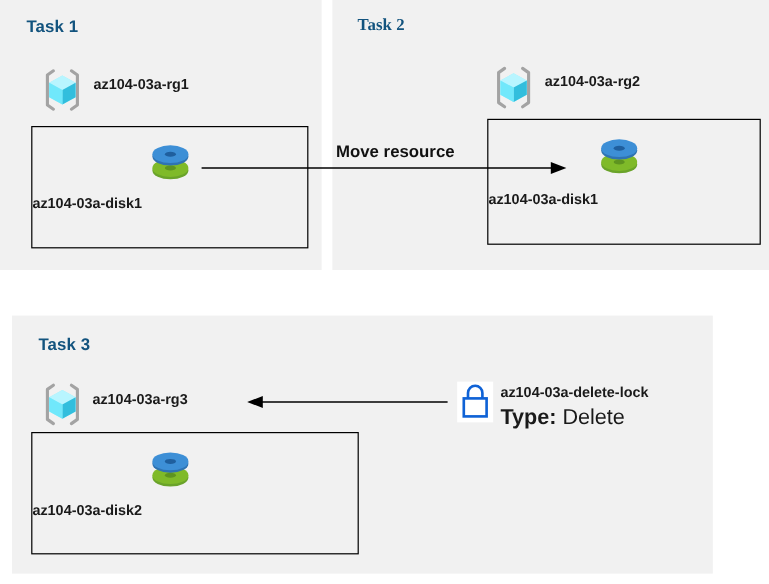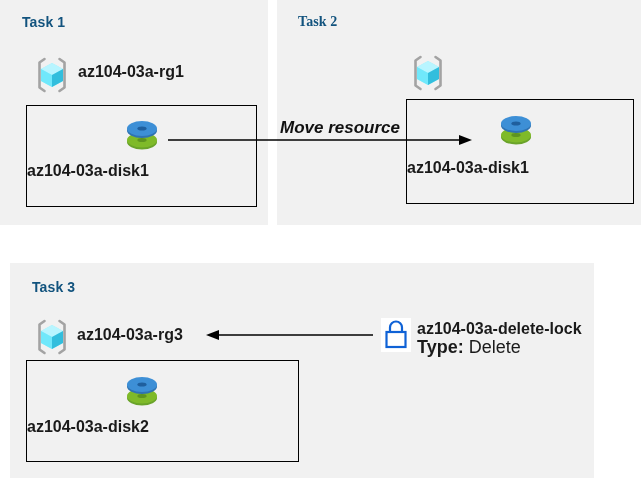--- a/index.html
+++ b/index.html
@@ -72,21 +72,21 @@
     width: 30px;
     height: 34px;
     background: #ffffff;
   }
   .lock-icon svg { display: block; width: 30px; height: 34px; }
 
   
   .res-label {
     position: absolute;
     color: #1a1a1a;
-    font-size: 16px;
+    font-size: 12px;
     font-weight: bold;
     white-space: nowrap;
   }
   .res-label.centered {
     text-align: left;
   }
   .sub-label {
     position: absolute;
     color: #1a1a1a;
     font-size: 18px;
@@ -97,24 +97,23 @@
   
   .connector {
     position: absolute;
     pointer-events: none;
   }
   .connector svg { display: block; overflow: visible; }
 
   .edge-label {
     position: absolute;
     color: #111111;
-    font-size: 17px;
+    font-size: 14px;
     font-weight: bold;
     white-space: nowrap;
-    font-style: italic;
   }
 </style>
 </head>
 <body>
 
 <div class="panel" id="panel-task1">
   <div class="panel-title">Task 1</div>
 
   <div class="rg-icon" style="left:32px; top:55px;">
     <svg viewBox="0 0 40 40" xmlns="http://www.w3.org/2000/svg">
@@ -149,20 +148,21 @@
   <div class="rg-icon" style="left:131px; top:53px;">
     <svg viewBox="0 0 40 40" xmlns="http://www.w3.org/2000/svg">
       <path d="M12.5 4 L7.5 7.5 L7.5 32.5 L12.5 36" fill="none" stroke="#a3a3a3" stroke-width="2.6" stroke-linecap="round" stroke-linejoin="round"></path>
       <path d="M27.5 4 L32.5 7.5 L32.5 32.5 L27.5 36" fill="none" stroke="#a3a3a3" stroke-width="2.6" stroke-linecap="round" stroke-linejoin="round"></path>
       <polygon points="20,8 31,14 31,26 20,32 9,26 9,14" fill="#9cf0fb"></polygon>
       <polygon points="20,8 31,14 20,20 9,14" fill="#b8f5ff"></polygon>
       <polygon points="20,20 31,14 31,26 20,32" fill="#32bedd"></polygon>
       <polygon points="20,20 9,14 9,26 20,32" fill="#70e8fb"></polygon>
     </svg>
   </div>
+  <div class="res-label" style="left:177px; top:61px;">az104-03a-rg2</div>
 
   <div class="rg-box" id="box-task2">
     <div class="disk-icon" style="left:88px; top:10px;">
       <svg viewBox="0 0 42 42" xmlns="http://www.w3.org/2000/svg">
         <ellipse cx="21" cy="27" rx="15" ry="7.4" fill="#6aa32a"></ellipse>
         <ellipse cx="21" cy="25" rx="15" ry="7.4" fill="#7fba29"></ellipse>
         <ellipse cx="21" cy="25" rx="4.6" ry="2.1" fill="#5e9420"></ellipse>
         <ellipse cx="21" cy="15.5" rx="15" ry="7.4" fill="#2f73b2"></ellipse>
         <ellipse cx="21" cy="13.5" rx="15" ry="7.4" fill="#3d8fd6"></ellipse>
         <ellipse cx="21" cy="13.5" rx="4.6" ry="2.1" fill="#1f5f9e"></ellipse>

